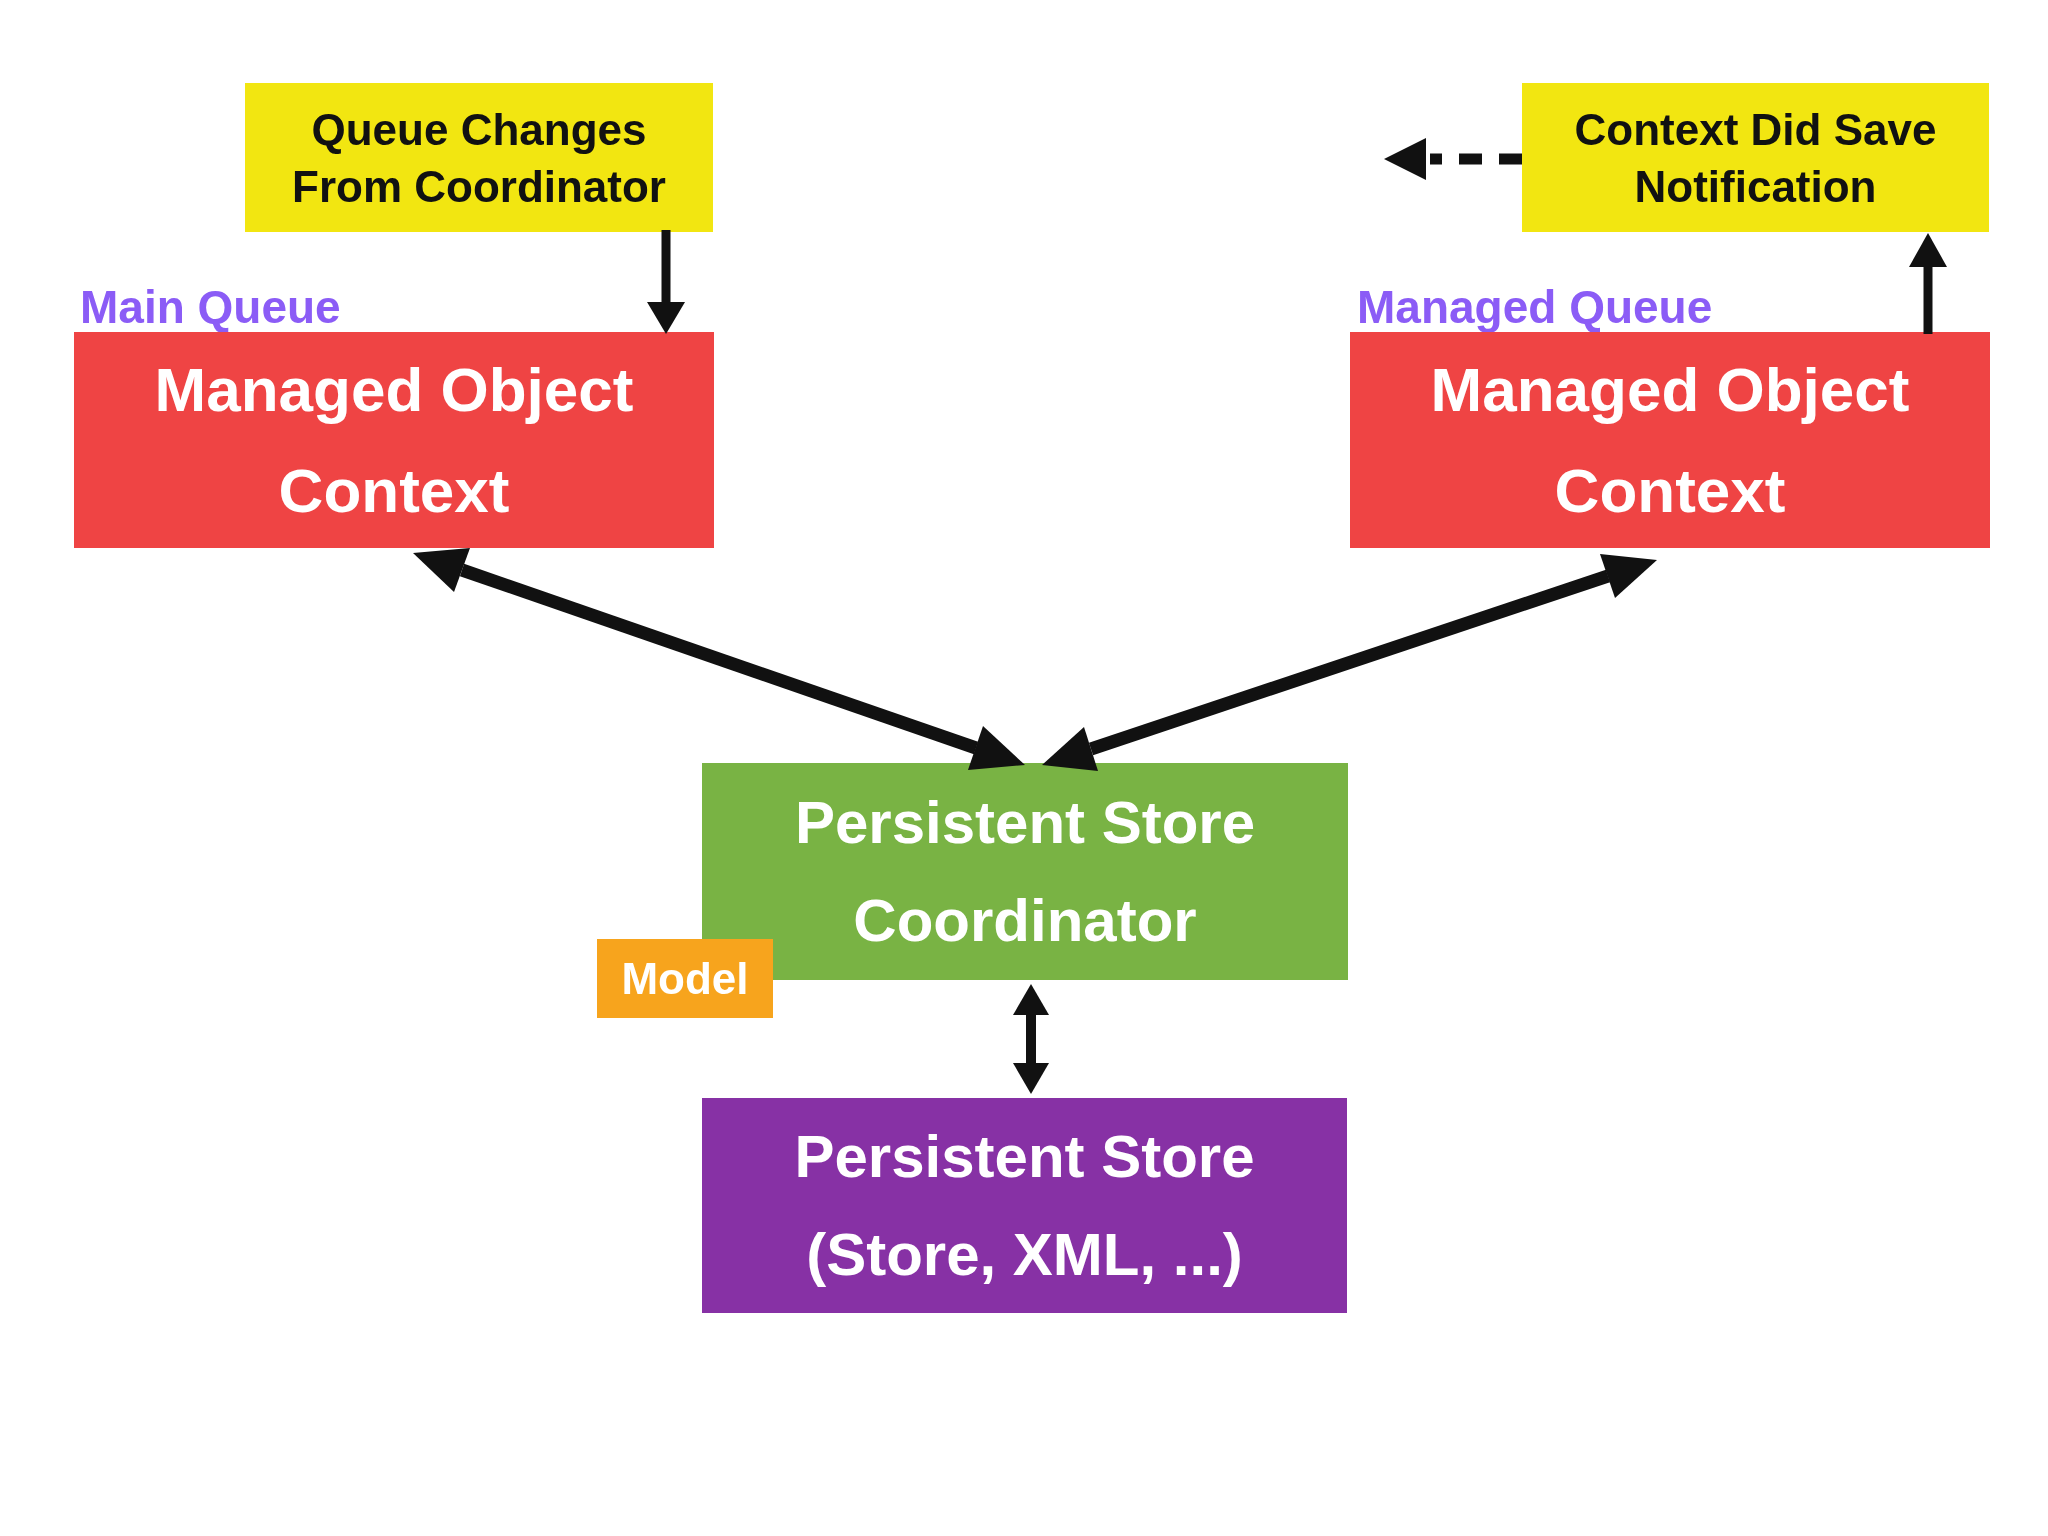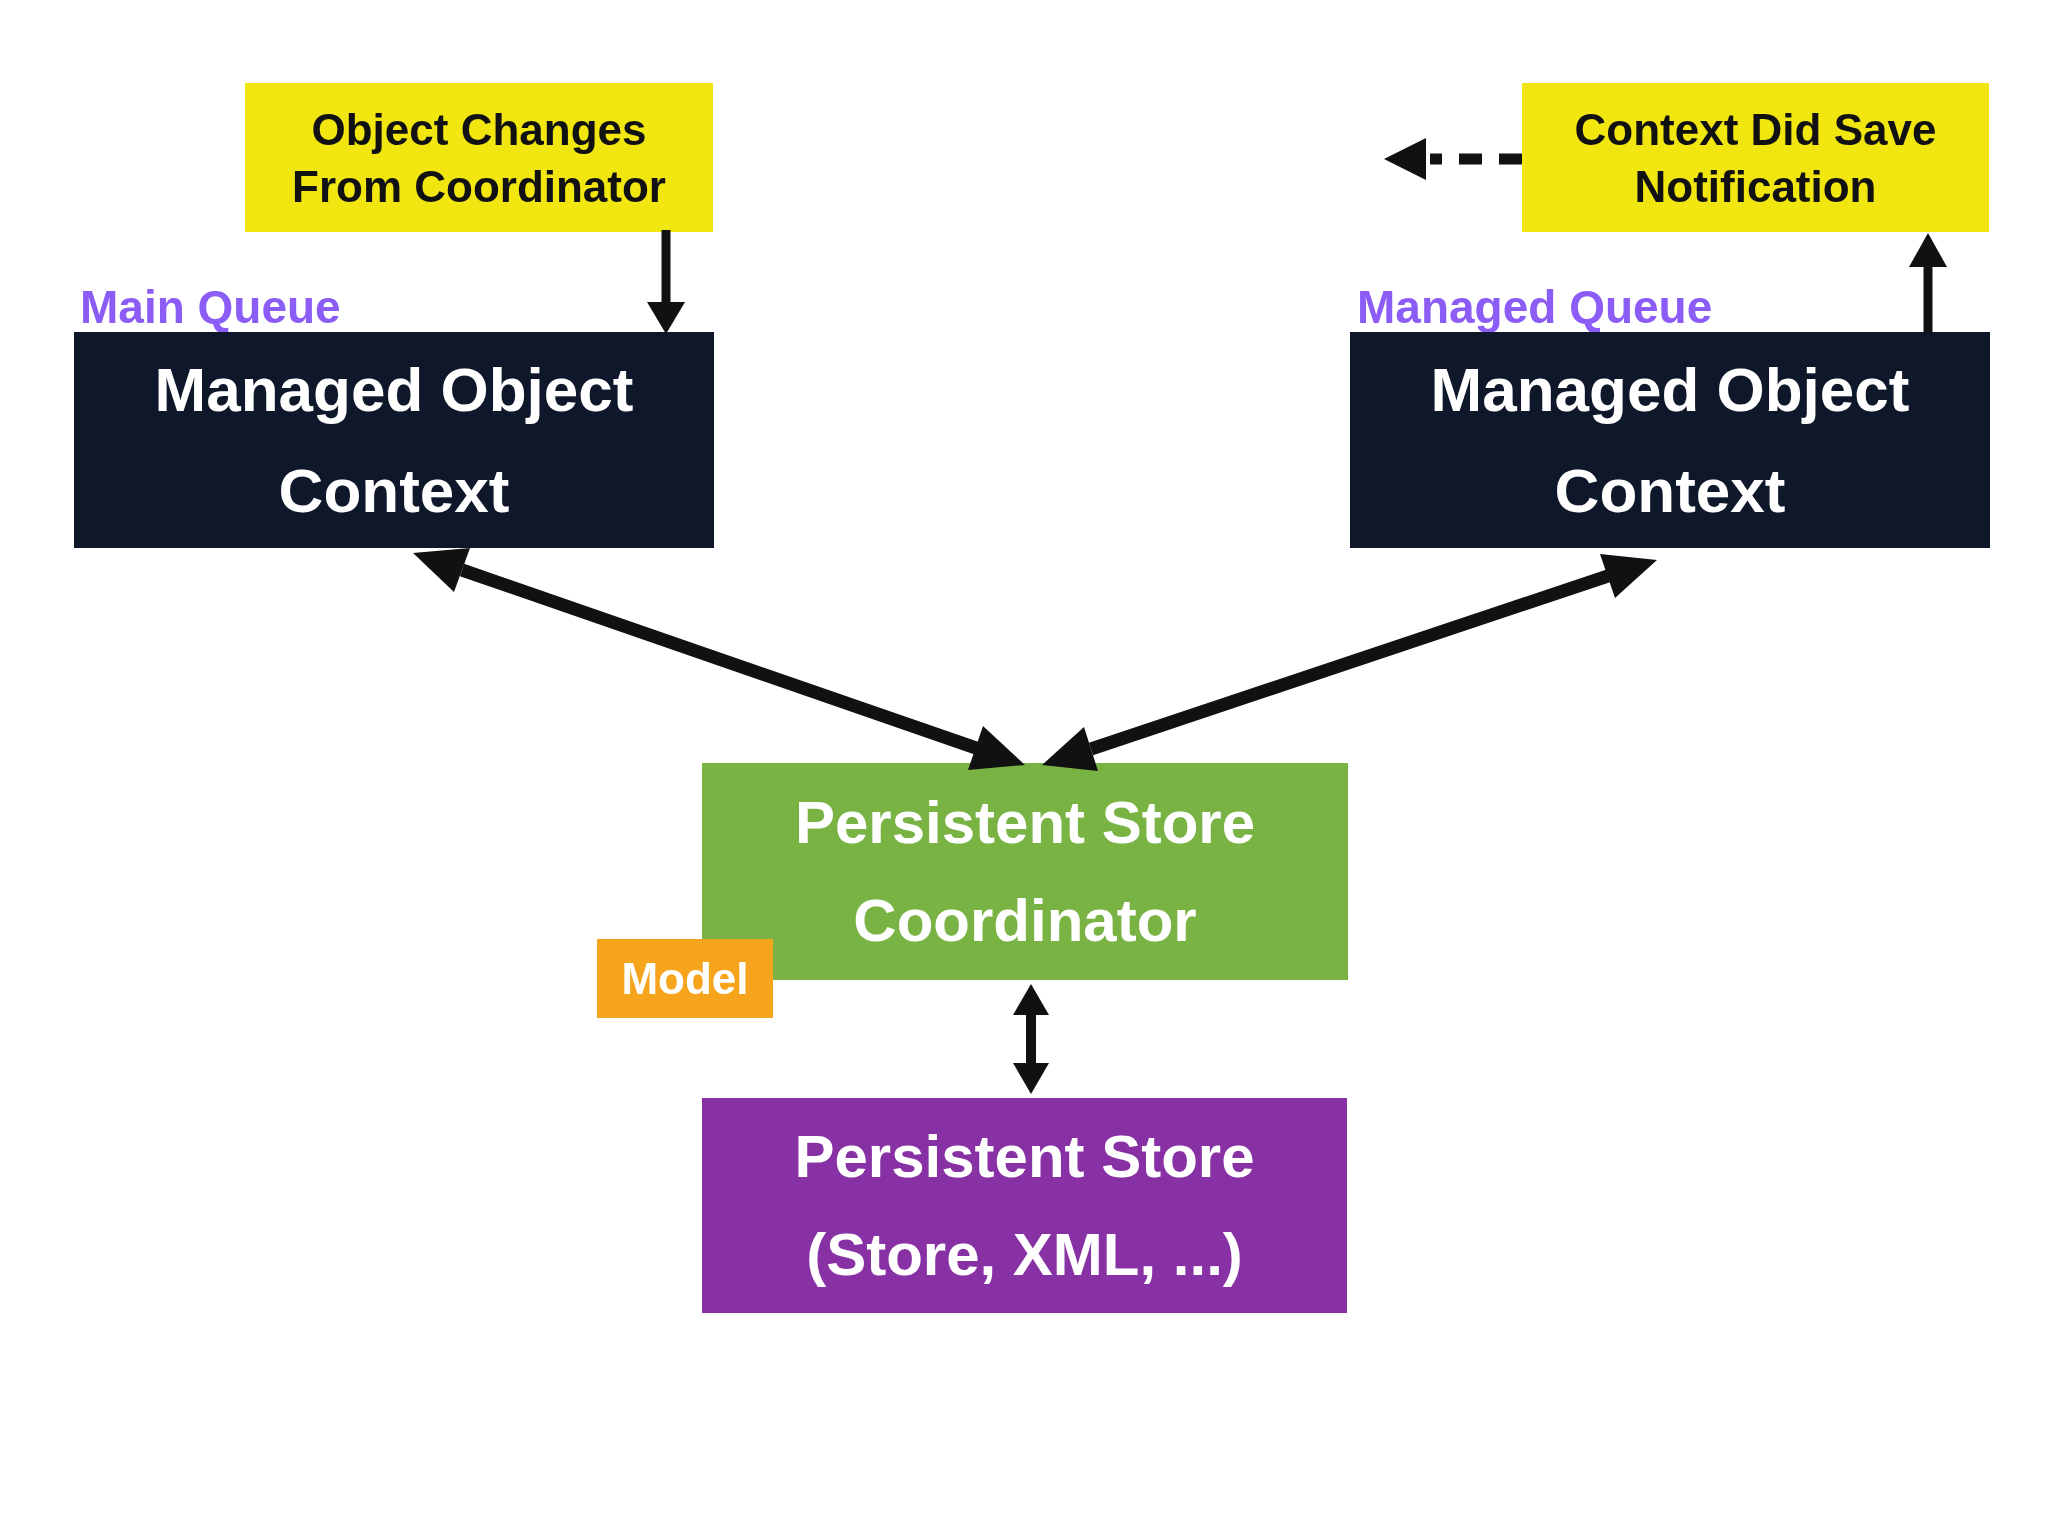--- a/index.html
+++ b/index.html
@@ -29,21 +29,21 @@
   .queue-label {
     position: absolute;
     color: #8b5cf6; font-weight: bold;
     font-size: 46px; line-height: 46px;
     white-space: nowrap;
   }
   #main-queue-label    { left: 80px;   top: 284px; }
   #private-queue-label { left: 1357px; top: 284px; }
 
   .blue-box {
-    background: #0f172a; color: #ffffff;
+    background: #ef4444; color: #ffffff;
     font-size: 62px; line-height: 101px;
   }
   #moc-main    { left: 74px;   top: 332px; width: 640px; height: 216px; }
   #moc-private { left: 1350px; top: 332px; width: 640px; height: 216px; }
 
   .green-box {
     background: #79b344; color: #ffffff;
     font-size: 60px; line-height: 98px;
   }
   #psc-box { left: 702px; top: 763px; width: 646px; height: 217px; }
@@ -66,21 +66,21 @@
     pointer-events: none;
   }
   #arrow-layer line, #arrow-layer polygon { stroke-linecap: butt; }
 </style>
 </head>
 <body>
 
 <div id="canvas">
 
   <div class="box yellow-box" id="merge-box">
-    <span class="ln">Object Changes</span>
+    <span class="ln">Queue Changes</span>
     <span class="ln">From Coordinator</span>
   </div>
   <div class="box yellow-box" id="didsave-box">
     <span class="ln">Context Did Save</span>
     <span class="ln">Notification</span>
   </div>
 
   <div class="queue-label" id="main-queue-label">Main Queue</div>
   <div class="queue-label" id="private-queue-label">Managed Queue</div>
 

